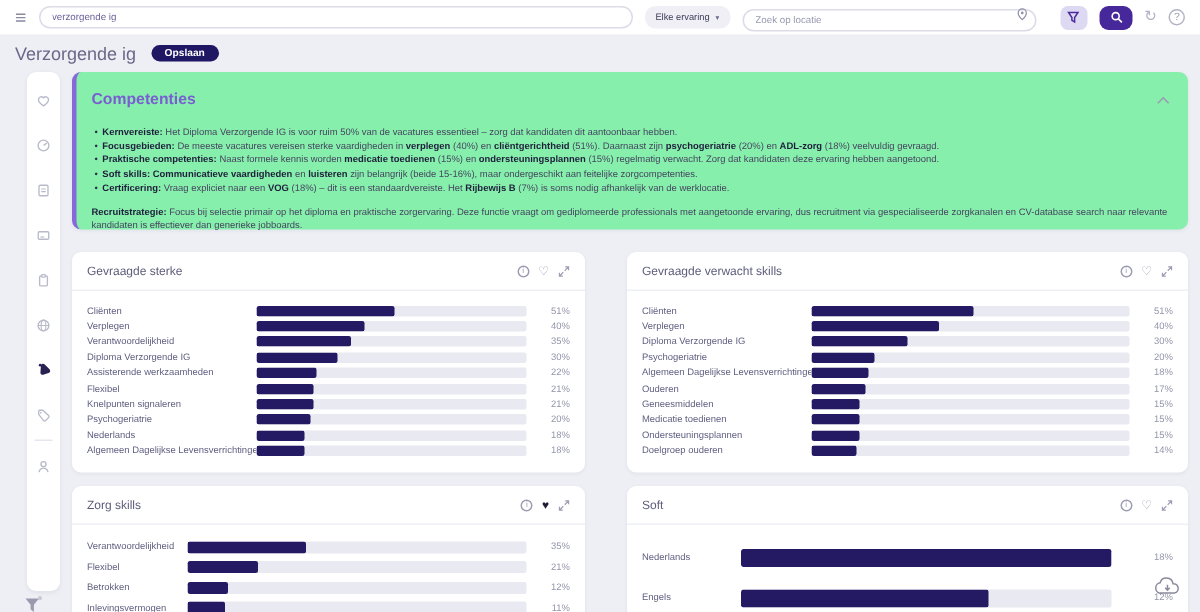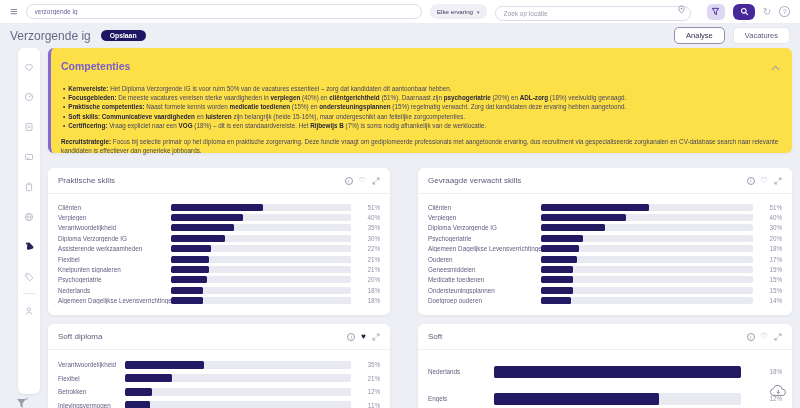--- a/index.html
+++ b/index.html
@@ -44,21 +44,21 @@
 
   
   .sidebar { position:absolute; left:18px; top:48px; bottom:14px; width:22px; background:#fff;
     border-radius:6px; box-shadow:0 1px 3px rgba(40,40,80,.07);
     display:flex; flex-direction:column; align-items:center; padding-top:13px; gap:19px; }
   .sicon { width:11px; height:11px; display:flex; align-items:center; justify-content:center; cursor:pointer; }
   .sdiv { width:12px; border-top:1px solid #e6e6ef; margin:-8px 0; }
 
   
   .main { position:absolute; left:48px; right:8px; top:48px; }
-  .comp { background:#fde047; border-radius:6px; border-left:3px solid #8668d9;
+  .comp { background:#86efac; border-radius:6px; border-left:3px solid #8668d9;
     box-shadow:0 1px 3px rgba(40,40,80,.06); padding:9px 12px 9px 10px; height:105px; }
   .comp-head { display:flex; align-items:center; }
   .comp-title { font-size:10.5px; font-weight:600; color:#7a5dd1; }
   .comp-chev { margin-left:auto; cursor:pointer; }
   .bullets { margin-top:9px; }
   .bullet { font-size:6.3px; line-height:9.2px; color:#45455f; white-space:nowrap; overflow:hidden; }
   .bullet .dot { margin:0 3px 0 2px; color:#2a2a48; }
   .bullet .b, .tip .b { font-weight:bold; color:#1f1f3c; }
   .tip { margin-top:7px; font-size:6.3px; line-height:9px; color:#45455f; }
 
@@ -115,24 +115,20 @@
         <path d="M6.2 6.2L8.8 8.8" stroke="#fff" stroke-width="1.2"></path>
       </svg>
   </button>
   <span class="refresh">↻</span>
   <span class="help">?</span>
 </div>
 
 <div class="pagehead">
   <span class="ptitle">Verzorgende ig</span>
   <span class="badge">Opslaan</span>
-  <div class="headbtns">
-    <button class="hbtn primary">Analyse</button>
-    <button class="hbtn plain">Vacatures</button>
-  </div>
 </div>
 
 <div class="sidebar">
   <span class="sicon">
       <svg width="10" height="10" viewBox="0 0 10 10">
         <path d="M5 8.6C2.2 6.7 1.2 5 1.8 3.6 2.3 2.4 3.9 2.1 5 3.2c1.1-1.1 2.7-.8 3.2.4C8.8 5 7.8 6.7 5 8.6Z" fill="none" stroke="#b9bac9" stroke-width="0.9"></path>
       </svg>
     </span>
   <span class="sicon">
       <svg width="10" height="10" viewBox="0 0 10 10">
@@ -201,21 +197,21 @@
         <div class="bullet"><span class="dot">•</span><span class="b">Praktische competenties: </span><span>Naast formele kennis worden </span><span class="b">medicatie toedienen</span><span> (15%) en </span><span class="b">ondersteuningsplannen</span><span> (15%) regelmatig verwacht. Zorg dat kandidaten deze ervaring hebben aangetoond.</span></div>
         <div class="bullet"><span class="dot">•</span><span class="b">Soft skills: </span><span class="b">Communicatieve vaardigheden</span><span> en </span><span class="b">luisteren</span><span> zijn belangrijk (beide 15-16%), maar ondergeschikt aan feitelijke zorgcompetenties.</span></div>
         <div class="bullet"><span class="dot">•</span><span class="b">Certificering: </span><span>Vraag expliciet naar een </span><span class="b">VOG</span><span> (18%) – dit is een standaardvereiste. Het </span><span class="b">Rijbewijs B</span><span> (7%) is soms nodig afhankelijk van de werklocatie.</span></div>
       </div>
     <div class="tip"><span class="b">Recruitstrategie: </span><span>Focus bij selectie primair op het diploma en praktische zorgervaring. Deze functie vraagt om gediplomeerde professionals met aangetoonde ervaring, dus recruitment via gespecialiseerde zorgkanalen en CV-database search naar relevante kandidaten is effectiever dan generieke jobboards.</span></div>
   </div>
 
   <div class="grid">
     <div class="card c0">
       <div class="chead">
-          <span class="ctitle">Praktische skills</span>
+          <span class="ctitle">Gevraagde sterke</span>
         <span class="cicons">
           <span class="info">i</span>
           <span class="heart">♡</span>
           <span class="expand">
               <svg width="8" height="8" viewBox="0 0 10 10">
                 <path d="M6 1.2h2.8V4M8.8 1.2 5.6 4.4M4 8.8H1.2V6M1.2 8.8 4.4 5.6" fill="none" stroke="#9c9cb2" stroke-width="1"></path>
               </svg>
             </span>
         </span>
       </div>
@@ -373,21 +369,21 @@
             <div class="lbl">Doelgroep ouderen</div>
             <div class="track">
               <div class="fill" style="width: 14%;"></div>
             </div>
             <div class="val">14%</div>
           </div>
         </div>
     </div>
     <div class="card c2">
       <div class="chead">
-          <span class="ctitle">Soft diploma</span>
+          <span class="ctitle">Zorg skills</span>
         <span class="cicons">
           <span class="info">i</span>
           <span class="heart filled">♥</span>
           <span class="expand">
               <svg width="8" height="8" viewBox="0 0 10 10">
                 <path d="M6 1.2h2.8V4M8.8 1.2 5.6 4.4M4 8.8H1.2V6M1.2 8.8 4.4 5.6" fill="none" stroke="#9c9cb2" stroke-width="1"></path>
               </svg>
             </span>
         </span>
       </div>

